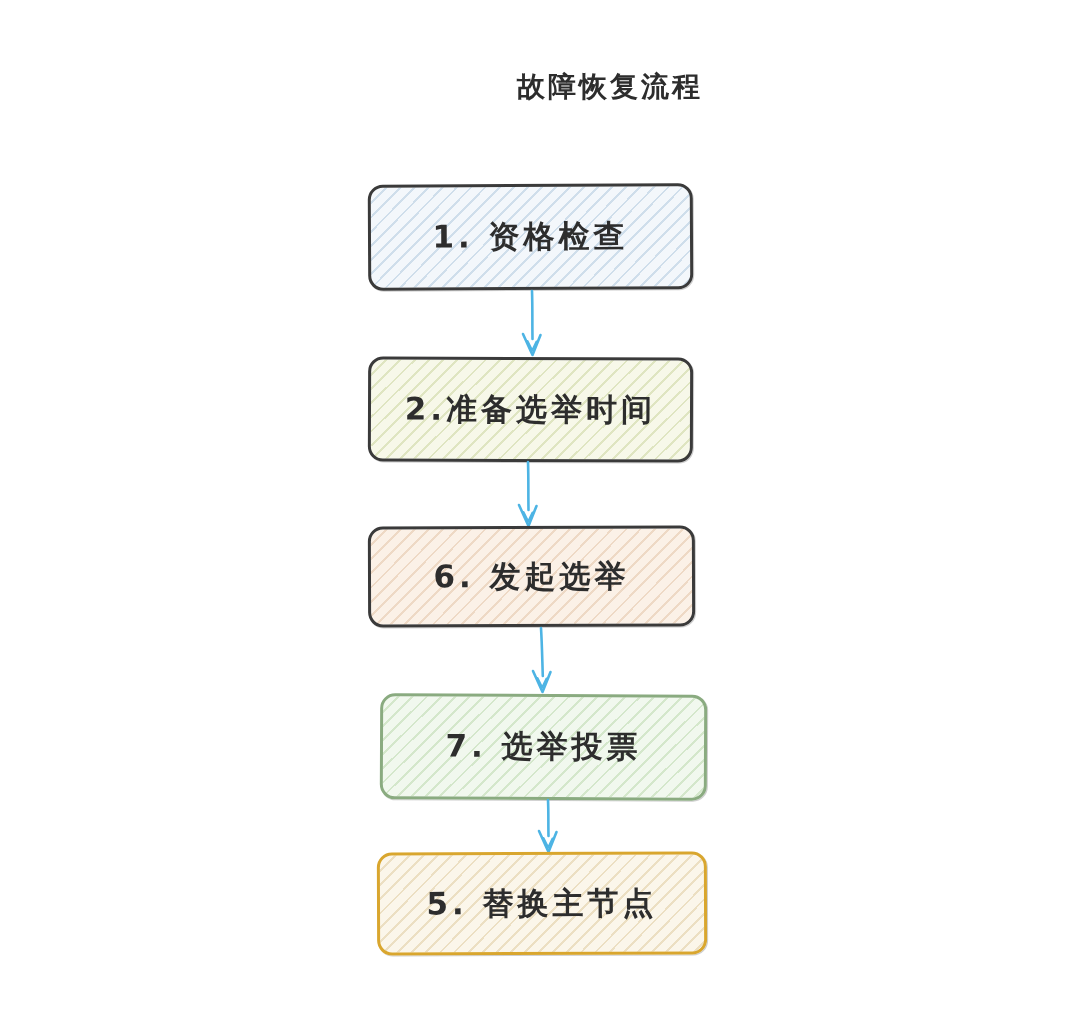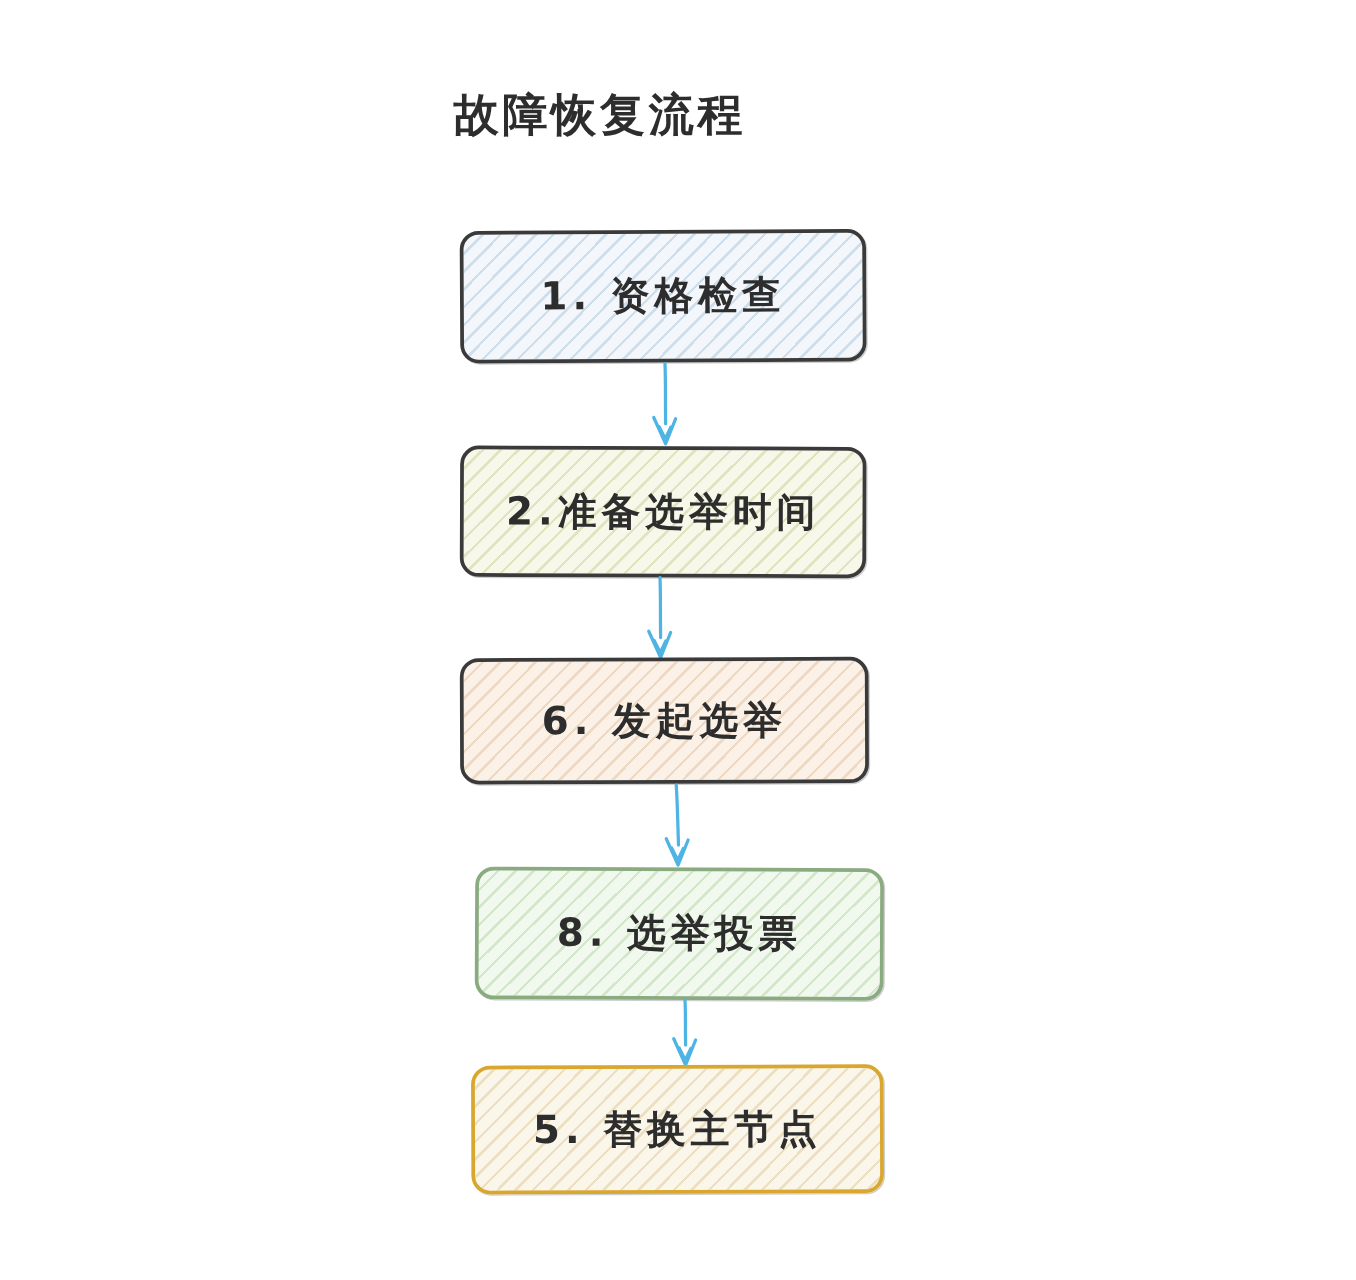--- a/index.html
+++ b/index.html
@@ -13,22 +13,22 @@
     height: 1024px;
     background: #ffffff;
     overflow: hidden;
     font-family: "DejaVu Sans", "Liberation Sans", sans-serif;
   }
   .diagram-title {
     position: absolute;
     left: 363px;
     top: 68px;
     width: 340px;
-    text-align: left;
-    font-size: 36px;
+    text-align: right;
+    font-size: 28px;
     font-weight: bold;
     color: #2b2b2b;
     letter-spacing: 3px;
     margin: 0;
   }
   .flow-node {
     position: absolute;
     box-sizing: border-box;
     border: 3px solid var(--border, #3a3a3a);
     border-radius: 15px;
@@ -96,21 +96,21 @@
     <span class="node-label" style="color: rgb(45, 45, 45);">6. 发起选举</span>
   </div>
 
   <svg class="arrow a3" width="28" height="70" viewBox="0 0 28 70" style="color: rgb(77, 180, 228);">
     <path d="M13 2 C14 18 14.2 32 14.8 50" stroke="currentColor" stroke-width="2.6" fill="none" stroke-linecap="round"></path>
     <path d="M5 45 L14.5 66 L22.5 46" stroke="currentColor" stroke-width="2.6" fill="none" stroke-linejoin="round" stroke-linecap="round"></path>
     <path d="M9.5 52 L14.2 61.5 L18.5 52.5" stroke="currentColor" stroke-width="2" fill="none" stroke-linejoin="round" stroke-linecap="round"></path>
   </svg>
 
   <div class="flow-node n4" style="--border: #8aab80; --fill: #f1f8ee; --hatch: #d4e7cb;">
-    <span class="node-label" style="color: rgb(45, 45, 45);">8. 选举投票</span>
+    <span class="node-label" style="color: rgb(45, 45, 45);">7. 选举投票</span>
   </div>
 
   <svg class="arrow a4" width="28" height="58" viewBox="0 0 28 58" style="color: rgb(77, 180, 228);">
     <path d="M14 2 C14.6 14 14.2 26 14.5 38" stroke="currentColor" stroke-width="2.6" fill="none" stroke-linecap="round"></path>
     <path d="M5 33 L14.5 54 L22.5 34" stroke="currentColor" stroke-width="2.6" fill="none" stroke-linejoin="round" stroke-linecap="round"></path>
     <path d="M9.5 40 L14.2 49.5 L18.5 40.5" stroke="currentColor" stroke-width="2" fill="none" stroke-linejoin="round" stroke-linecap="round"></path>
   </svg>
 
   <div class="flow-node n5" style="--border: #d9a62e; --fill: #fbf6ea; --hatch: #ecdfc2;">
     <span class="node-label" style="color: rgb(45, 45, 45); text-align: right;">5. 替换主节点</span>

